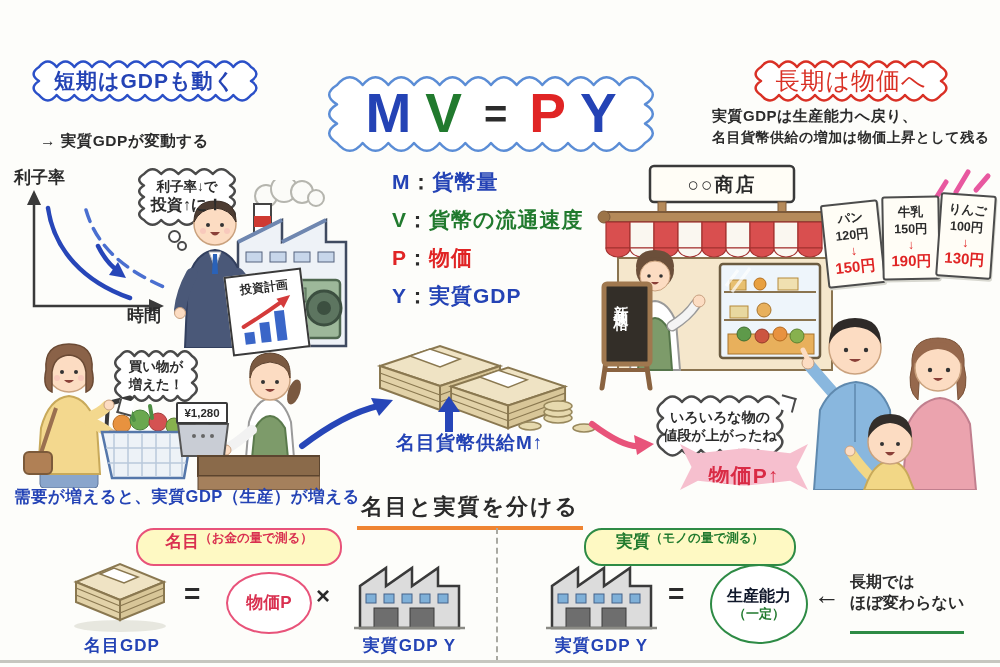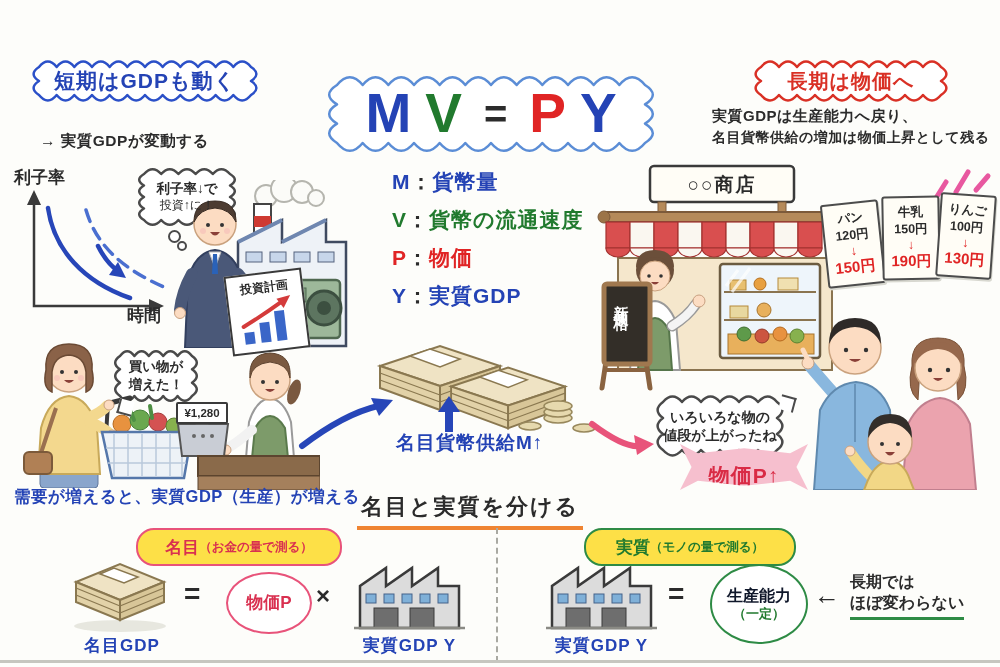--- a/index.html
+++ b/index.html
@@ -37,21 +37,21 @@
   .tag .np{font-size:15px;font-weight:800;color:#e02424;}
   
   .banner{position:absolute;left:680px;top:444px;width:128px;height:46px;background:#f6bfce;
       clip-path:polygon(0% 0%,14% 20%,50% 9%,86% 20%,100% 0%,91% 50%,100% 100%,86% 80%,50% 91%,14% 80%,0% 100%,9% 50%);
       display:flex;align-items:flex-end;justify-content:center;z-index:2;}
   .banner span{font-size:21px;font-weight:800;color:#d92b45;letter-spacing:1px;}
   
   .h2-wrap{left:320px;top:492px;width:300px;text-align:center;}
   .h2-wrap span{display:inline-block;font-size:22px;font-weight:700;letter-spacing:2px;
       border-bottom:4px solid #ef8432;padding:0 4px 4px;}
-  .pill{position:absolute;display:flex;align-items:center;justify-content:center;background:#fde047;
+  .pill{position:absolute;display:flex;justify-content:center;background:#fef9c3;
         border-radius:18px;z-index:2;white-space:nowrap;}
   .pill .big{font-size:17px;font-weight:800;} .pill .sm{font-size:12.5px;font-weight:700;}
   .oval{position:absolute;display:flex;flex-direction:column;align-items:center;justify-content:center;
         background:#fff;border-radius:50%;z-index:2;text-align:left;line-height:1.25;}
   .blab{font-size:17px;font-weight:700;color:#2443b5;text-align:center;letter-spacing:1px;}
   .op-sign{font-size:28px;font-weight:700;}
   .divider{border-left:2px dashed #a9a9a2;width:0;}
   .disp{position:absolute;background:#fff;border:2px solid #3a3a3a;border-radius:2px;
         font-size:11.5px;font-weight:700;display:flex;align-items:center;justify-content:center;z-index:2;}
   .vtext{writing-mode:vertical-rl;text-orientation:upright;color:#fff;font-weight:700;z-index:2;
@@ -93,21 +93,21 @@
       <span class="E c-black">=</span>
       <span class="L c-red">P</span>
       <span class="L c-blue">Y</span>
     </div>
   </div>
 
   <div class="cloud" style="left:752px;top:58px;width:198px;height:46px">
       <svg class="cloud-bg" width="198" height="46" viewBox="0 0 198 46">
         <path d="M 9 9 q 9 -10.799999999999999 18 0 q 9 -10.799999999999999 18 0 q 9 -10.799999999999999 18 0 q 9 -10.799999999999999 18 0 q 9 -10.799999999999999 18 0 q 9 -10.799999999999999 18 0 q 9 -10.799999999999999 18 0 q 9 -10.799999999999999 18 0 q 9 -10.799999999999999 18 0 q 9 -10.799999999999999 18 0 q 10.799999999999999 7 0 14 q 10.799999999999999 7 0 14 q -9 10.799999999999999 -18 0 q -9 10.799999999999999 -18 0 q -9 10.799999999999999 -18 0 q -9 10.799999999999999 -18 0 q -9 10.799999999999999 -18 0 q -9 10.799999999999999 -18 0 q -9 10.799999999999999 -18 0 q -9 10.799999999999999 -18 0 q -9 10.799999999999999 -18 0 q -9 10.799999999999999 -18 0 q -10.799999999999999 -7 0 -14 q -10.799999999999999 -7 0 -14 Z" fill="#fff" stroke="#d93025" stroke-width="2.5" stroke-linejoin="round"></path>
       </svg>
-    <span class="ct" style="font-size:20px;font-weight:700;color:#d93025;letter-spacing:1px">長期は物価へ</span>
+    <span class="ct" style="font-size:24px;font-weight:400;color:#d93025;letter-spacing:1px">長期は物価へ</span>
   </div>
   <div class="abs note" style="left:712px;top:107px;font-size:15px">実質GDPは生産能力へ戻り、</div>
   <div class="abs note" style="left:712px;top:129px;font-size:14px">名目貨幣供給の増加は物価上昇として残る</div>
 
   <div class="abs" style="left:392px;top:168px;z-index:2">
     <div class="lg-row c-blue"><span>M</span><span class="colon c-black">：</span><span>貨幣量</span></div>
     <div class="lg-row c-green"><span>V</span><span class="colon c-black">：</span><span>貨幣の流通速度</span></div>
     <div class="lg-row c-red"><span>P</span><span class="colon c-black">：</span><span>物価</span></div>
     <div class="lg-row c-blue"><span>Y</span><span class="colon c-black">：</span><span>実質GDP</span></div>
   </div>
@@ -157,21 +157,21 @@
       <path d="M8 28 Q30 18 48 8" stroke="#d43b3b" stroke-width="4" fill="none" stroke-linecap="round"></path>
       <polygon points="58,2 44,4 50,14" fill="#d43b3b"></polygon>
     </svg>
   </div>
 
   <div class="cloud" style="left:136px;top:166px;width:102px;height:62px">
       <svg class="cloud-bg" width="102" height="62" viewBox="0 0 102 62">
         <path d="M 8 8 q 8.6 -9.6 17.2 0 q 8.6 -9.6 17.2 0 q 8.6 -9.6 17.2 0 q 8.6 -9.6 17.2 0 q 8.6 -9.6 17.2 0 q 9.6 5.75 0 11.5 q 9.6 5.75 0 11.5 q 9.6 5.75 0 11.5 q 9.6 5.75 0 11.5 q -8.6 9.6 -17.2 0 q -8.6 9.6 -17.2 0 q -8.6 9.6 -17.2 0 q -8.6 9.6 -17.2 0 q -8.6 9.6 -17.2 0 q -9.6 -5.75 0 -11.5 q -9.6 -5.75 0 -11.5 q -9.6 -5.75 0 -11.5 q -9.6 -5.75 0 -11.5 Z" fill="#fff" stroke="#4a4a4a" stroke-width="2.5" stroke-linejoin="round"></path>
       </svg>
     <span class="ct" style="font-size:13.5px;font-weight:700">利子率↓で</span>
-    <span class="ct" style="font-size:12px;font-weight:400">投資↑に！</span>
+    <span class="ct" style="font-size:16px;font-weight:700">投資↑に！</span>
   </div>
   <div class="tdot" style="left:168px;top:230px;width:9px;height:9px"></div>
   <div class="tdot" style="left:177px;top:241px;width:6px;height:6px"></div>
 
   <svg class="abs" style="left:10px;top:336px;z-index:1" width="195" height="152" viewBox="0 0 195 152">
     <path d="M96 68 L120 62" stroke="#3a3a3a" stroke-width="5" stroke-linecap="round"></path>
     <path d="M98 68 L96 98" stroke="#3a3a3a" stroke-width="4"></path>
     <rect x="30" y="132" width="58" height="20" rx="4" fill="#8aa6cc" stroke="#61789c"></rect>
     <path d="M28 138 L31 92 Q39 62 59 60 Q79 62 87 92 L90 138 Z" fill="#f3d88e" stroke="#c8a95a" stroke-width="2"></path>
     <path d="M78 82 Q92 76 97 70" stroke="#f3d88e" stroke-width="11" fill="none" stroke-linecap="round"></path>
@@ -457,17 +457,17 @@
   </svg>
   <div class="abs blab" style="left:544px;top:634px;width:115px">実質GDP Y</div>
   <div class="abs op-sign" style="left:668px;top:578px">=</div>
   <div class="oval" style="left:710px;top:564px;width:94px;height:76px;border:2.5px solid #2e8b45">
     <span style="font-size:16px;font-weight:800;color:#0f172a">生産能力</span>
     <span style="font-size:13px;font-weight:700;color:#217a2e">（一定）</span>
   </div>
   <div class="abs" style="left:814px;top:580px;font-size:26px;font-weight:700">←</div>
   <div class="abs" style="left:850px;top:572px;z-index:2">
     <div style="font-size:16px;font-weight:700">長期では</div>
-    <div style="font-size:16px;font-weight:700;border-bottom:3px solid #2e8b45;padding-bottom:3px">ほぼ変わらない</div>
+    <div style="font-size:16px;font-weight:700;border-bottom:3px solid #2e8b45;padding-bottom:17px">ほぼ変わらない</div>
   </div>
 
   <div class="abs" style="left:0;top:660px;width:1000px;height:3px;background:#c6c6bf"></div>
 </div>
 
 </body></html>

